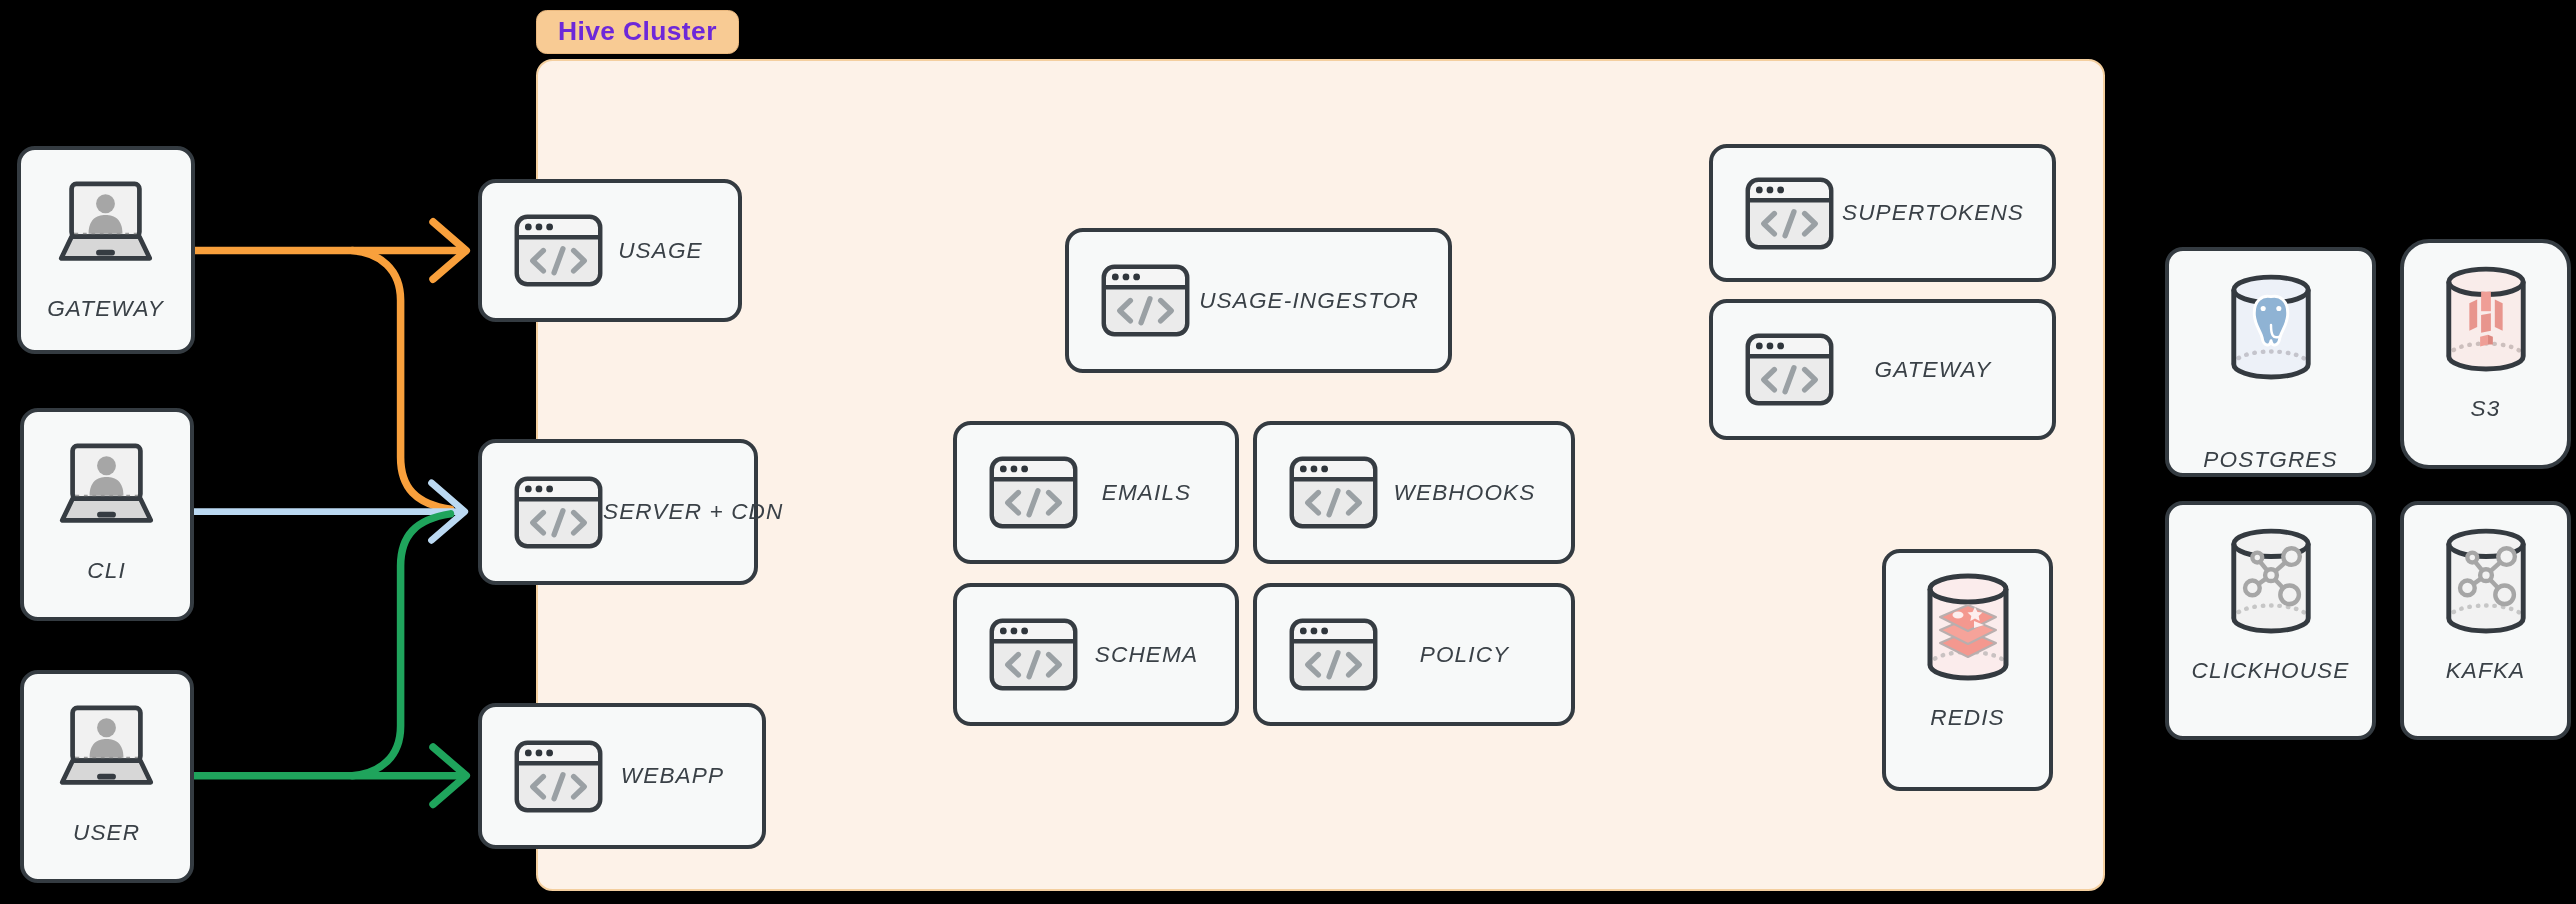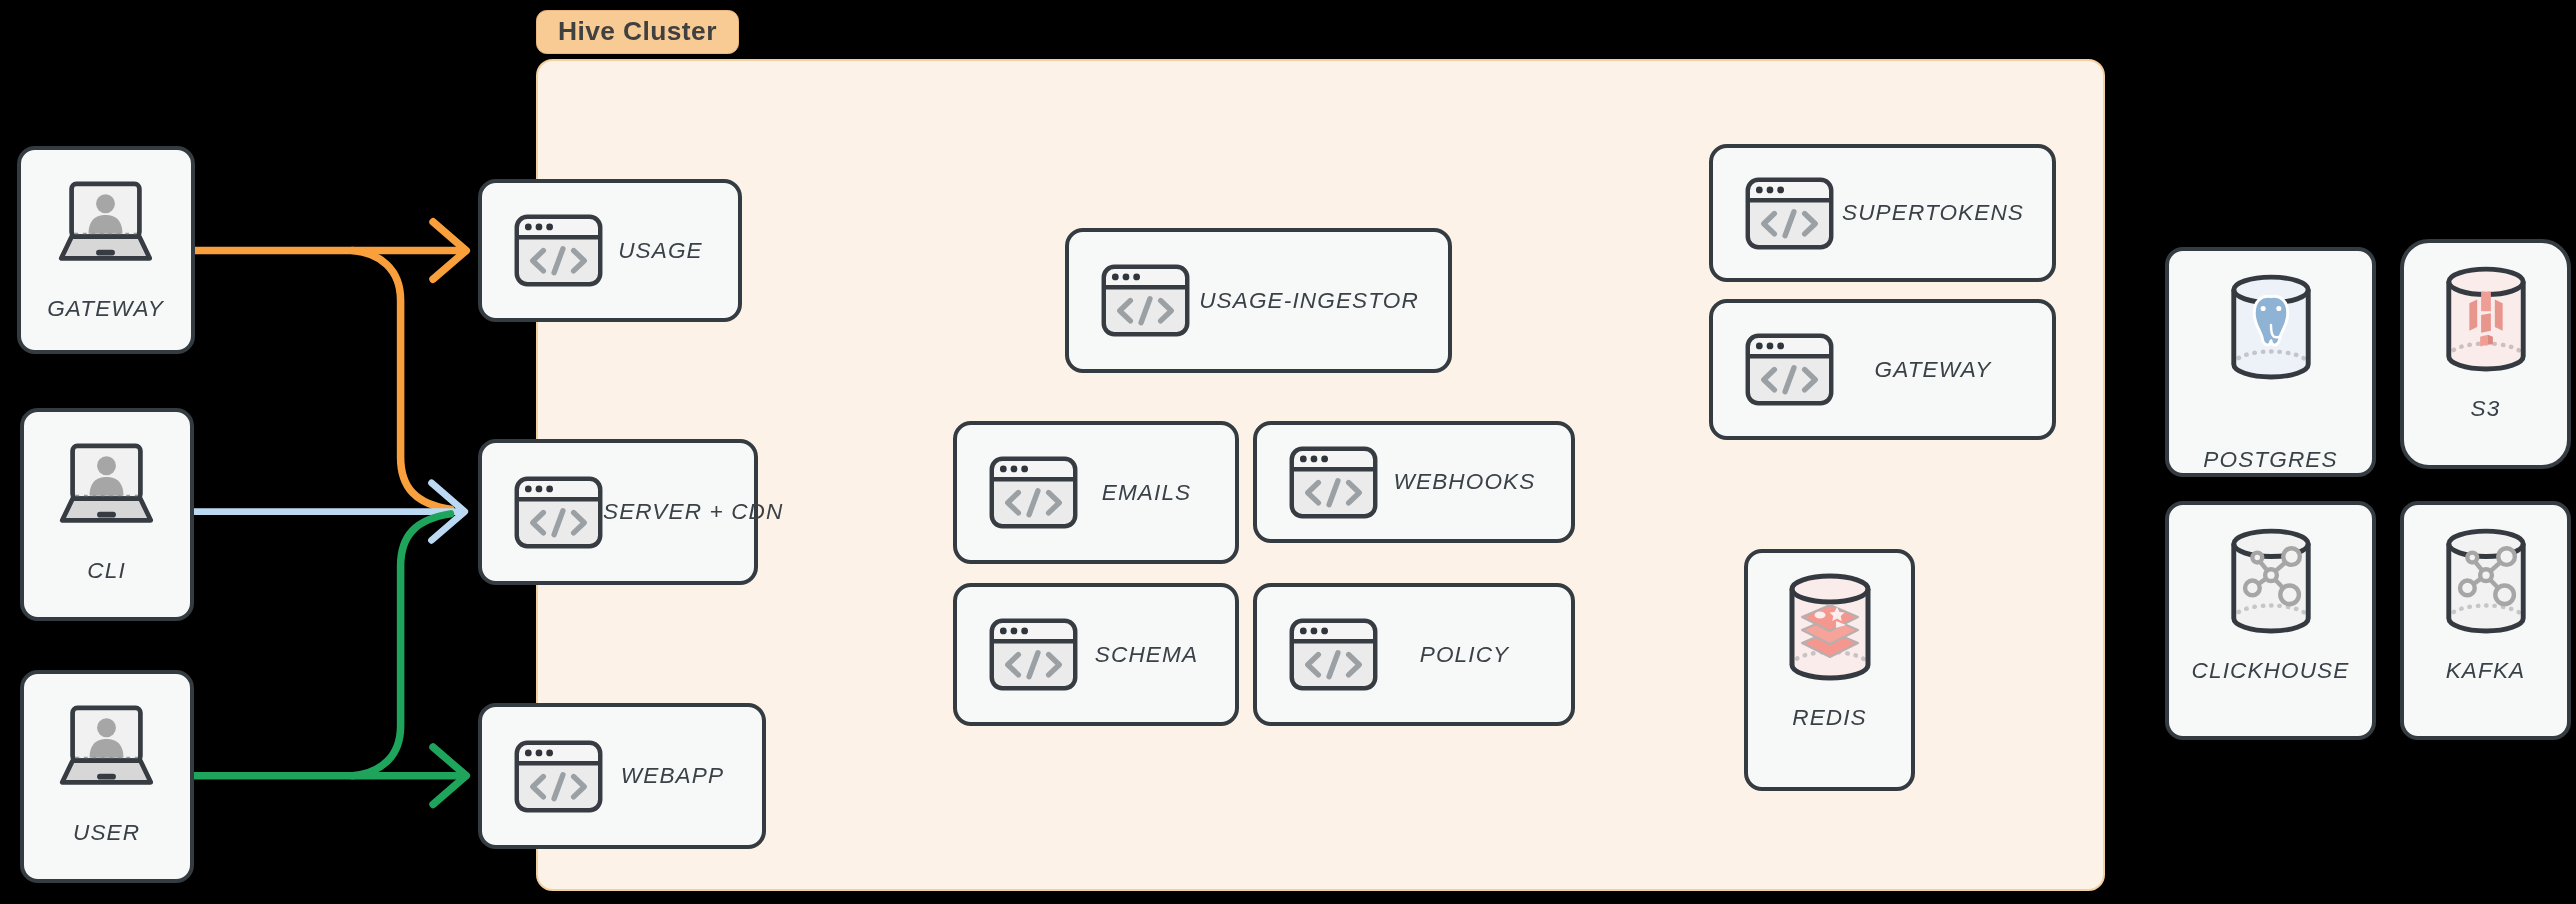--- a/index.html
+++ b/index.html
@@ -31,21 +31,21 @@
   }
   .cluster-pill{
     position:absolute;left:536px;top:9.8px;height:44px;
     padding:0 21px;
     display:flex;align-items:center;
     background:var(--cluster-label-bg);
     border:1.5px solid #EAB87E;
     border-radius:10.6px;
     box-sizing:border-box;
     z-index:4;
-    font-size:26.4px;font-weight:600;color:#404040;letter-spacing:0.4px;
+    font-size:26.4px;font-weight:600;color:#6d28d9;letter-spacing:0.4px;
   }
   
   .node{
     position:absolute;
     background:var(--node-fill);
     border:4.5px solid var(--node-border);
     border-radius:18px;
     box-sizing:border-box;
     z-index:3;
     display:flex;
@@ -70,27 +70,27 @@
   .n-cli    {left:19.6px;  top:408px; width:174px; height:213px;}
   .n-user   {left:19.6px;  top:670px; width:174px; height:213px;}
   .n-gateway .ic,.n-cli .ic,.n-user .ic{margin-top:30px;}
   .n-gateway .lbl,.n-cli .lbl,.n-user .lbl{margin-top:21px;}
 
   .n-usage         {left:478px;  top:179px; width:264px; height:143px;}
   .n-server-cdn    {left:478px;  top:439px; width:280px; height:146px;}
   .n-webapp        {left:478px;  top:703px; width:288px; height:146px;}
   .n-usage-ingestor{left:1065px; top:228px; width:387px; height:145px;}
   .n-emails        {left:953px; top:421px; width:286px; height:143px;}
-  .n-webhooks      {left:1253px; top:421px; width:322px; height:122px;}
+  .n-webhooks      {left:1253px; top:421px; width:322px; height:143px;}
   .n-schema        {left:953px; top:583px; width:286px; height:143px;}
   .n-policy        {left:1253px; top:583px; width:322px; height:143px;}
   .n-supertokens   {left:1709px; top:144px; width:347px; height:138px;}
   .n-tokens        {left:1709px; top:299px; width:347px; height:141px;}
 
-  .n-redis     {left:1744px; top:549px; width:171px; height:242px;}
+  .n-redis     {left:1882px; top:549px; width:171px; height:242px;}
   .n-postgres  {left:2165px; top:247px; width:211px; height:230px;justify-content:space-between;}
   .n-s3        {left:2400px; top:239px; width:171px; height:230px;border-radius:29px;}
   .n-clickhouse{left:2165px; top:501px; width:211px; height:239px;}
   .n-kafka     {left:2400px; top:501px; width:171px; height:239px;}
   .n-redis .ic{margin-top:19.6px;}
   .n-redis .lbl{margin-top:12px;}
   .n-postgres .ic,.n-s3 .ic,.n-clickhouse .ic,.n-kafka .ic{margin-top:22.6px;}
   .n-postgres .lbl,.n-s3 .lbl,.n-clickhouse .lbl,.n-kafka .lbl{margin-top:12px;}
 
   

